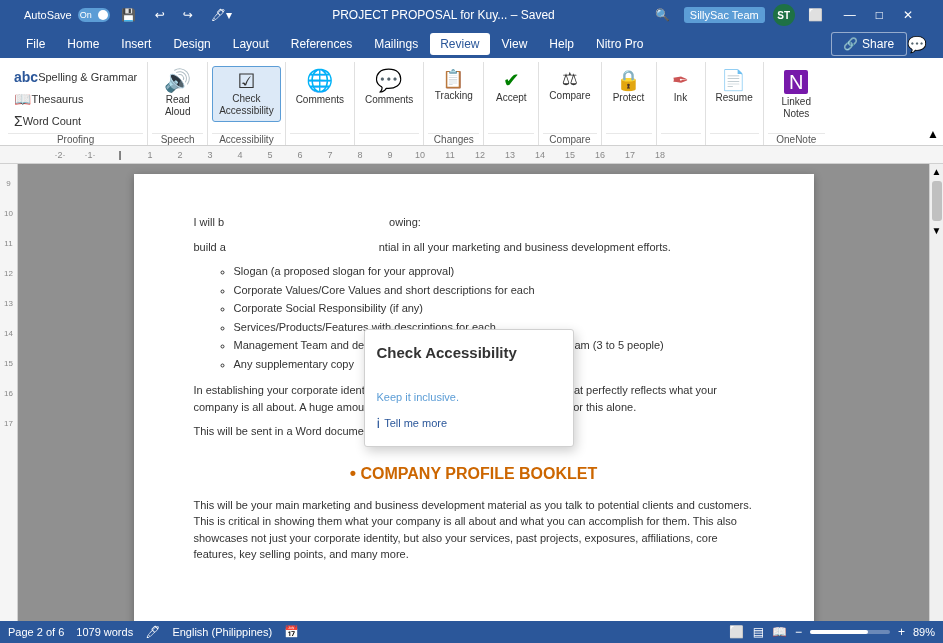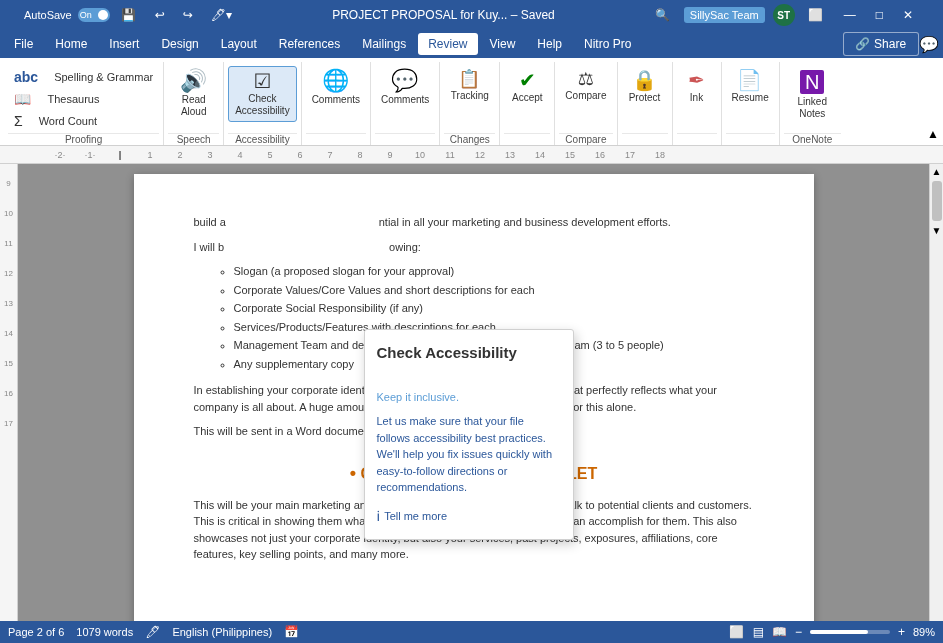--- a/index.html
+++ b/index.html
@@ -51,21 +51,21 @@
       font-size: 10px; font-weight: bold; color: white;
     }
     .win-btn { background: none; border: none; color: white; font-size: 12px; cursor: pointer; padding: 0 6px; }
 
     
     .menu-bar {
       height: 28px;
       background: #2b579a;
       display: flex;
       align-items: center;
-      padding: 0 4px;
+      padding: 0 16px;
       gap: 2px;
     }
     .menu-item {
       color: white;
       padding: 4px 10px;
       font-size: 12px;
       cursor: pointer;
       border-radius: 3px;
     }
     .menu-item.active { background: white; color: #2b579a; }
@@ -116,21 +116,21 @@
       background: none;
       border: none;
       font-size: 11px;
       color: #333;
     }
     .ribbon-btn .btn-icon { font-size: 22px; line-height: 1; margin-bottom: 2px; }
     .ribbon-btn .btn-label { font-size: 10px; text-align: center; line-height: 1.2; }
     .ribbon-btn-small {
       display: flex;
       align-items: center;
-      gap: 16px;
+      gap: 0;
       padding: 3px 6px;
       cursor: pointer;
       border-radius: 3px;
       background: none;
       border: none;
       font-size: 11px;
       color: #333;
       width: 100%;
     }
     .ribbon-btn-small .icon-small { font-size: 14px; }
@@ -482,22 +482,22 @@
     <div class="left-ruler-num">13</div>
     <div class="left-ruler-num">14</div>
     <div class="left-ruler-num">15</div>
     <div class="left-ruler-num">16</div>
     <div class="left-ruler-num">17</div>
   </div>
 
   <div class="document-area">
     <div class="page">
 
+      <p class="doc-text">I will b &nbsp;&nbsp;&nbsp;&nbsp;&nbsp;&nbsp;&nbsp;&nbsp;&nbsp;&nbsp;&nbsp;&nbsp;&nbsp;&nbsp;&nbsp;&nbsp;&nbsp;&nbsp;&nbsp;&nbsp;&nbsp;&nbsp;&nbsp;&nbsp;&nbsp;&nbsp;&nbsp;&nbsp;&nbsp;&nbsp;&nbsp;&nbsp;&nbsp;&nbsp;&nbsp;&nbsp;&nbsp;&nbsp;&nbsp;&nbsp;&nbsp;&nbsp;&nbsp;&nbsp;&nbsp;&nbsp;&nbsp;&nbsp;&nbsp;&nbsp;&nbsp;&nbsp;&nbsp;owing:</p>
       <p class="doc-text">build a &nbsp;&nbsp;&nbsp;&nbsp;&nbsp;&nbsp;&nbsp;&nbsp;&nbsp;&nbsp;&nbsp;&nbsp;&nbsp;&nbsp;&nbsp;&nbsp;&nbsp;&nbsp;&nbsp;&nbsp;&nbsp;&nbsp;&nbsp;&nbsp;&nbsp;&nbsp;&nbsp;&nbsp;&nbsp;&nbsp;&nbsp;&nbsp;&nbsp;&nbsp;&nbsp;&nbsp;&nbsp;&nbsp;&nbsp;&nbsp;&nbsp;&nbsp;&nbsp;&nbsp;&nbsp;&nbsp;&nbsp;&nbsp;&nbsp;ntial in all your marketing and business development efforts.</p>
-      <p class="doc-text">I will b &nbsp;&nbsp;&nbsp;&nbsp;&nbsp;&nbsp;&nbsp;&nbsp;&nbsp;&nbsp;&nbsp;&nbsp;&nbsp;&nbsp;&nbsp;&nbsp;&nbsp;&nbsp;&nbsp;&nbsp;&nbsp;&nbsp;&nbsp;&nbsp;&nbsp;&nbsp;&nbsp;&nbsp;&nbsp;&nbsp;&nbsp;&nbsp;&nbsp;&nbsp;&nbsp;&nbsp;&nbsp;&nbsp;&nbsp;&nbsp;&nbsp;&nbsp;&nbsp;&nbsp;&nbsp;&nbsp;&nbsp;&nbsp;&nbsp;&nbsp;&nbsp;&nbsp;&nbsp;owing:</p>
 
       <ul class="doc-list" style="list-style:circle;">
         <li>Slogan (a proposed slogan for your approval)</li>
         <li>Corporate Values/Core Values and short descriptions for each</li>
         <li>Corporate Social Responsibility (if any)</li>
         <li>Services/Products/Features with descriptions for each</li>
         <li>Management Team and descriptions/profiles of each member of the team (3 to 5 people)</li>
         <li>Any supplementary copy</li>
       </ul>
 
@@ -508,21 +508,20 @@
       <h2 class="company-heading">
         <span class="company-bullet">•</span>
         <span>COMPANY PROFILE BOOKLET</span>
       </h2>
 
       <p class="doc-text">This will be your main marketing and business development material as you talk to potential clients and customers. This is critical in showing them what your company is all about and what you can accomplish for them. This also showcases not just your corporate identity, but also your services, past projects, exposures, affiliations, core features, key selling points, and many more.</p>
 
       <div class="accessibility-popup">
         <div class="popup-title">Check Accessibility</div>
         <div class="popup-subtitle">Keep it inclusive.</div>
-        <div class="popup-desc">Let us make sure that your file follows accessibility best practices. We'll help you fix issues quickly with easy-to-follow directions or recommendations.</div>
         <div class="popup-link">
           <span class="info-icon">ℹ</span>
           <span>Tell me more</span>
         </div>
       </div>
     </div>
   </div>
 
   <div style="width:14px;background:#f0f0f0;border-left:1px solid #d0d0d0;display:flex;flex-direction:column;align-items:center;">
     <button style="background:none;border:none;cursor:pointer;font-size:10px;padding:2px;">▲</button>

